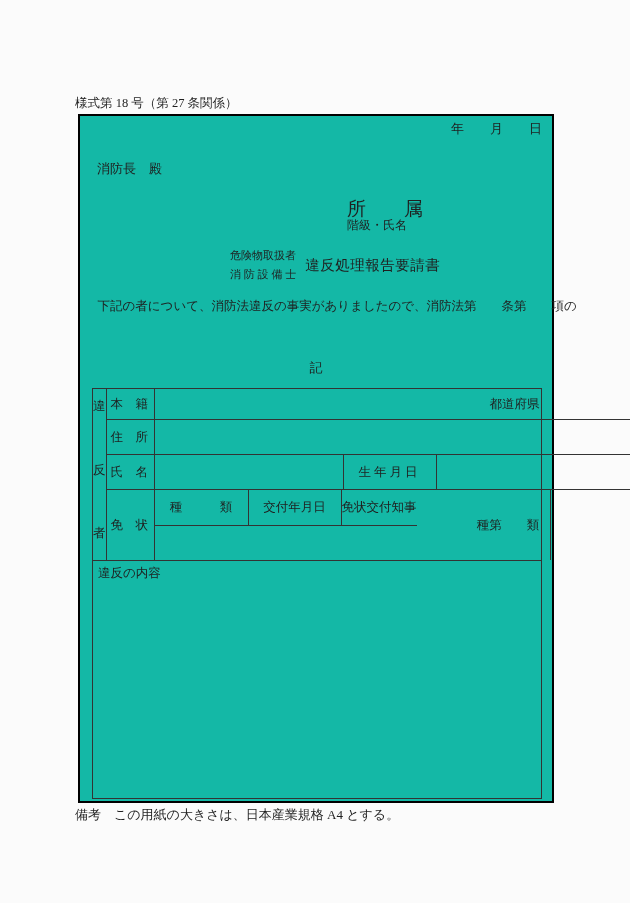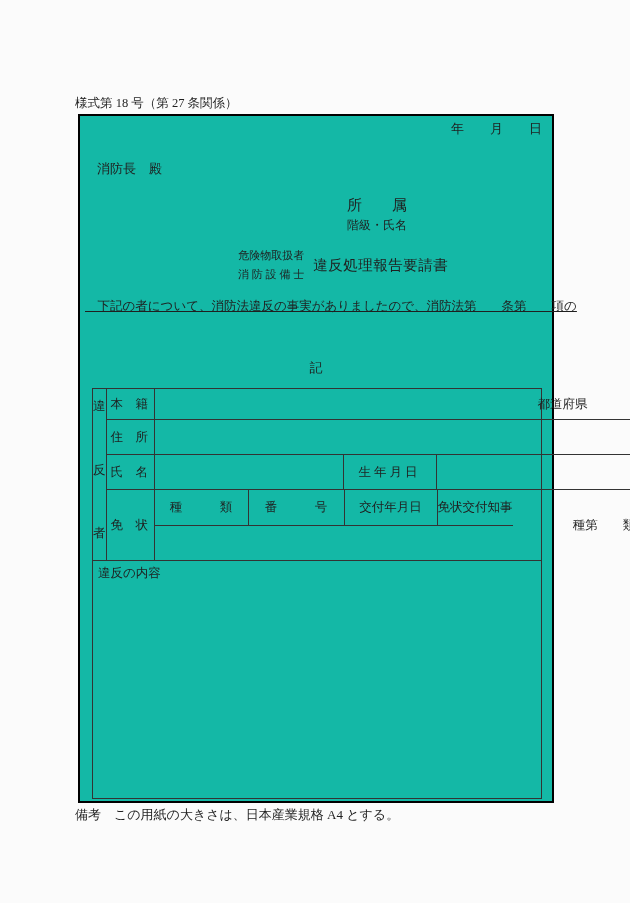--- a/index.html
+++ b/index.html
@@ -19,29 +19,29 @@
 
   .outer-box {
     left: 78px; top: 114px;
     width: 476px; height: 689px;
     border: 2px solid #000000;
     background: #14b8a6;
   }
 
   .date-line { top: 4px; right: 10px; font-size: 13px; white-space: pre; }
   .addressee { left: 17px; top: 44px; font-size: 13px; white-space: pre; }
-  .affiliation { left: 267px; top: 80px; font-size: 15px; white-space: pre; }
+  .affiliation { left: 267px; top: 80px; font-size: 19px; white-space: pre; }
   .rank-name { left: 267px; top: 101px; font-size: 12px; white-space: pre; }
 
   .title-row { left: 150px; top: 130px; display: flex; align-items: center; gap: 9px; }
-  .qual { font-size: 11px; line-height: 19px; text-align: right; }
-  .qual-l2 { letter-spacing: 2.8px; margin-right: -2.8px; margin-left: 8px; }
+  .qual { font-size: 11px; line-height: 19px; text-align: left; }
+  .qual-l2 { letter-spacing: 2.8px; margin-right: -2.8px; }
   .main-title { font-size: 14.5px; letter-spacing: 0.5px; white-space: pre; }
 
-  .para { left: 5px; top: 180px; width: 468px; font-size: 12.5px; line-height: 21.5px; text-decoration: underline; }
+  .para { left: 5px; top: 180px; width: 468px; font-size: 12.5px; line-height: 21.5px; }
   .para div { white-space: pre; }
   .record-marker { left: 0; top: 243px; width: 100%; text-align: center; font-size: 13px; }
 
   
   .vtable {
     left: 12px; top: 272px;
     width: 450px; height: 411px;
     border: 1px solid #333;
     display: flex; flex-direction: column;
     font-size: 12.5px;
@@ -140,21 +140,20 @@
             <div class="cell c-name"></div>
             <div class="cell c-birth">生年月日</div>
             <div class="cell c-flex"></div>
           </div>
 
           <div class="lic-row">
             <div class="label-b lic-label">免　状</div>
             <div class="lic-col">
               <div class="lic-r1">
                 <div class="cell lc1">種　　　類</div>
-                <div class="cell lc2">番　　　号</div>
                 <div class="cell lc3">交付年月日</div>
                 <div class="cell lc4">免状交付知事</div>
               </div>
               <div class="lic-r2">
                 <div class="cell lc1 c-type2">種第　　類</div>
                 <div class="cell lc2"></div>
                 <div class="cell lc3 c-date2">年　　月　　日</div>
                 <div class="cell lc4 c-chiji">知事</div>
               </div>
             </div>

